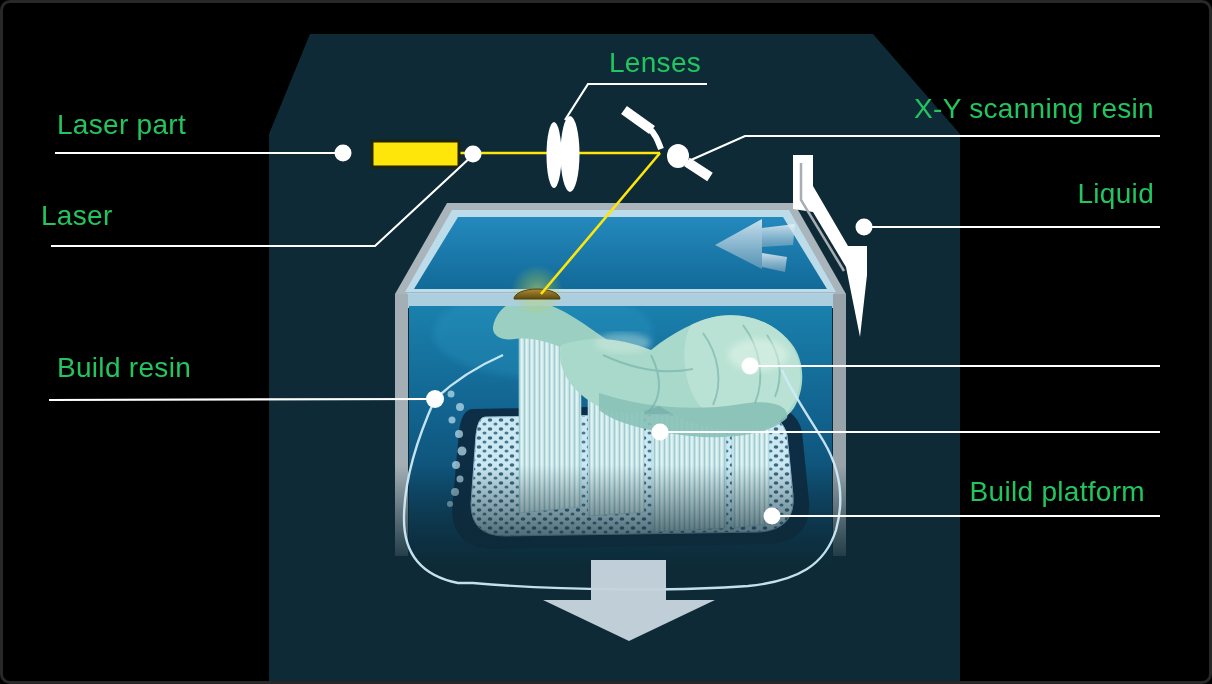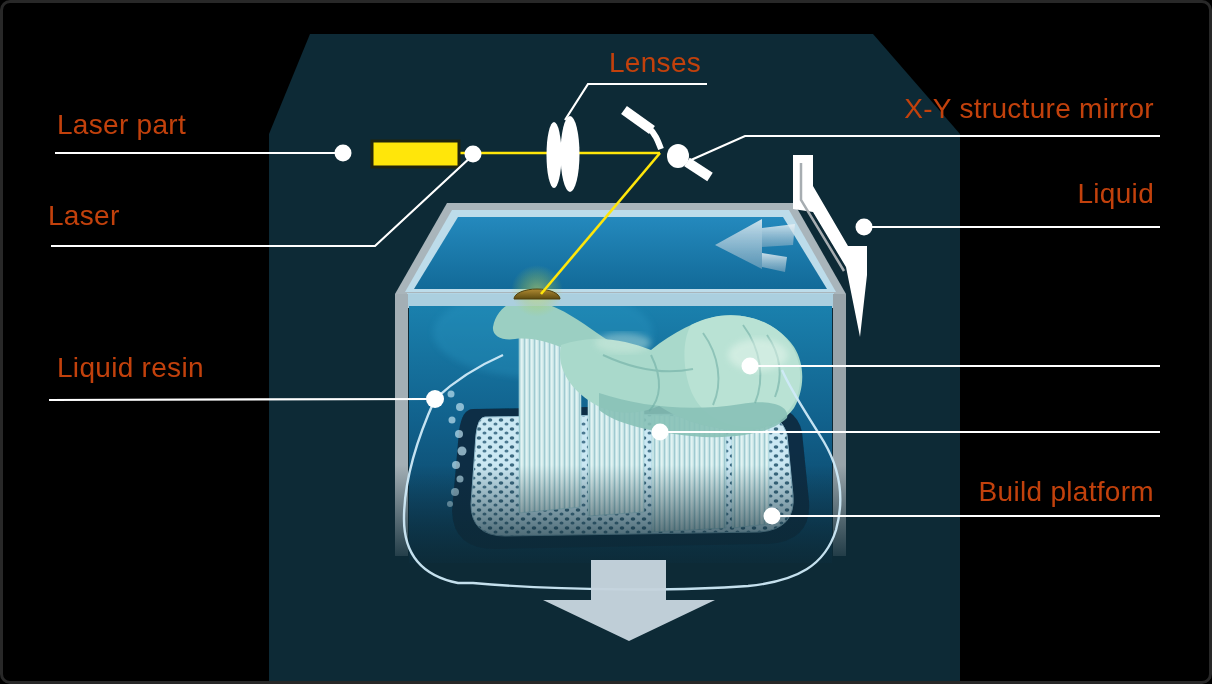--- a/index.html
+++ b/index.html
@@ -9,21 +9,21 @@
     box-sizing:border-box;
     background:#000;
     border:3px solid #282828;
     border-radius:10px;
     overflow:hidden;
     font-family:"Liberation Sans",sans-serif;
   }
   .stage svg{position:absolute;left:0;top:0;}
   .lbl{
     position:absolute;
-    color:#c2410c;
+    color:#22c55e;
     font-size:28px;
     line-height:1.12;
     letter-spacing:.3px;
     white-space:nowrap;
     font-weight:400;
   }
 </style>
 </head>
 <body>
 
@@ -192,20 +192,20 @@
     <circle cx="470" cy="151" r="8.5"></circle>
     <circle cx="861" cy="224" r="8.5"></circle>
     <circle cx="747" cy="363" r="8.5"></circle>
     <circle cx="657" cy="429" r="8.5"></circle>
     <circle cx="769" cy="513" r="8.5"></circle>
     <circle cx="432" cy="396" r="9"></circle>
   </g>
 </svg>
 
 <div class="lbl" style="left:54px;top:106px">Laser part</div>
-<div class="lbl" style="left:45px;top:197px">Laser</div>
+<div class="lbl" style="left:38px;top:197px">Laser</div>
 <div class="lbl" style="left:606px;top:44px">Lenses</div>
-<div class="lbl" style="right:55px;top:90px">X-Y structure mirror</div>
+<div class="lbl" style="right:55px;top:90px">X-Y scanning resin</div>
 <div class="lbl" style="right:55px;top:175px">Liquid</div>
-<div class="lbl" style="left:54px;top:349px">Liquid resin</div>
-<div class="lbl" style="right:55px;top:473px">Build platform</div>
+<div class="lbl" style="left:54px;top:349px">Build resin</div>
+<div class="lbl" style="right:64px;top:473px">Build platform</div>
 
 </div>
 
 </body></html>

